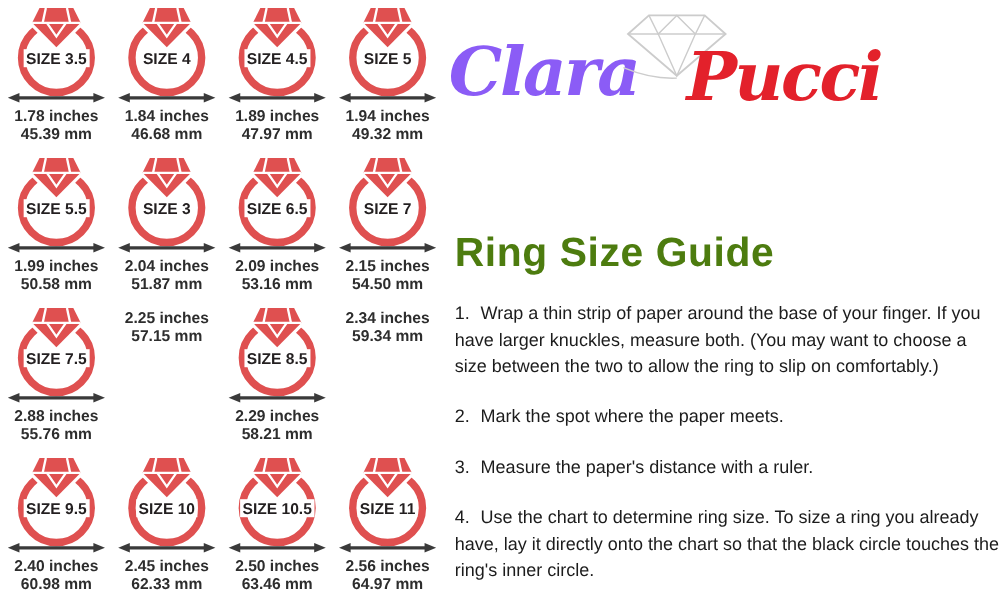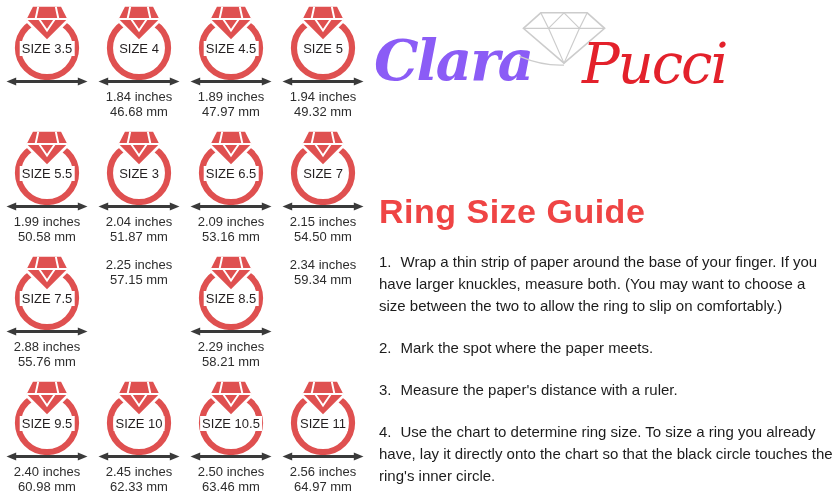--- a/index.html
+++ b/index.html
@@ -3,21 +3,21 @@
 <meta charset="utf-8">
 <style>
   html,body{margin:0;padding:0;background:#fff;}
   .page{position:relative;width:839px;height:501px;background:#fff;overflow:hidden;
         font-family:"Liberation Sans", sans-serif;color:#231f20;}
 
   
   .size-grid{position:absolute;left:1px;top:4px;width:370px;
              display:grid;grid-template-columns:repeat(4,92px);grid-auto-rows:125px;
              justify-items:center;}
-  .cell{display:flex;flex-direction:column;align-items:center;width:92px;}
+  .cell{display:flex;flex-direction:column;align-items:center;width:92px;font-weight:bold;}
   .ring-wrap{position:relative;width:88px;height:82px;}
   svg.ring{width:88px;height:82px;display:block;}
   .ring-circle{fill:#fff;stroke:var(--ring-red,#df5050);stroke-width:7;}
   .dia-halo{fill:#fff;stroke:#fff;stroke-width:6;stroke-linejoin:round;}
   .dia-body{fill:var(--ring-red,#df5050);}
   .dia-facet{stroke:#fff;stroke-width:2.2;fill:none;}
   .arrow-line{stroke:var(--arrow-black,#3a3a3a);stroke-width:3.2;}
   .arrow-head{fill:var(--arrow-black,#3a3a3a);}
   .ring-label{position:absolute;top:37px;left:50%;transform:translateX(-50%);
               background:#fff;padding:0 2px;font-size:13px;line-height:15px;
@@ -25,27 +25,27 @@
   .meas{text-align:center;font-size:13px;line-height:15px;color:#2d2d2d;margin-top:3px;}
 
   
   .logo{position:absolute;left:374px;top:8px;width:462px;height:92px;}
   .logo-clara{position:absolute;left:0;top:22px;font-family:"DejaVu Serif",serif;
               font-style:italic;font-weight:bold;font-size:56px;line-height:60px;
               color:#8b5cf6;letter-spacing:-2px;}
   .logo-diamond{position:absolute;left:138px;top:0;width:104px;height:60px;}
   .ldia{stroke:var(--diamond-outline-gray,#cccccc);stroke-width:1.6;fill:#fff;}
   .ldia-line{stroke:var(--diamond-outline-gray,#cccccc);stroke-width:1.2;fill:none;}
-  .logo-pucci{position:absolute;left:208px;top:26px;font-family:"DejaVu Serif",serif;
-              font-style:italic;font-weight:normal;font-size:56px;line-height:60px;
+  .logo-pucci{position:absolute;left:198px;top:26px;font-family:"DejaVu Serif",serif;
+              font-style:italic;font-weight:bold;font-size:56px;line-height:60px;
               color:var(--brand-red,#e3212b);letter-spacing:-2px;}
 
   
   .guide-title{position:absolute;left:379px;top:192px;font-size:34px;font-weight:bold;
-               color:#ef4444;letter-spacing:0.5px;}
+               color:#4d7c0f;letter-spacing:0.5px;}
   .steps{position:absolute;left:379px;top:251px;width:458px;font-size:15px;
          line-height:22px;color:#1c1c1c;}
   .step{margin:0 2px 20px 0;}
   .step-num{margin-right:9px;}
 </style>
 </head>
 <body>
 
 <div class="page">
 
@@ -60,20 +60,24 @@
           <path class="dia-facet" d="M40,3 L37,17"></path>
           <path class="dia-facet" d="M60,3 L63,17"></path>
           <path class="dia-facet" d="M41,17 L50,30 L59,17"></path>
           <g>
             <line class="arrow-line" x1="12" y1="88" x2="88" y2="88"></line>
             <polygon class="arrow-head" points="4,88 15,83.5 15,92.5"></polygon>
             <polygon class="arrow-head" points="96,88 85,83.5 85,92.5"></polygon>
           </g>
         </svg>
         <span class="ring-label">SIZE 3.5</span>
+      </div>
+      <div class="meas">
+        <div>1.78 inches</div>
+        <div>45.39 mm</div>
       </div>
     </div>
 
     <div class="cell">
       <div class="ring-wrap">
         <svg class="ring" viewBox="0 0 100 93" aria-hidden="true">
           <circle class="ring-circle" cx="50" cy="50" r="33"></circle>
           <path class="dia-halo" d="M27,17 L34,3 L66,3 L73,17 L50,40 Z"></path>
           <path class="dia-body" d="M27,17 L34,3 L66,3 L73,17 L50,40 Z"></path>
           <path class="dia-facet" d="M27,17 L73,17"></path>

